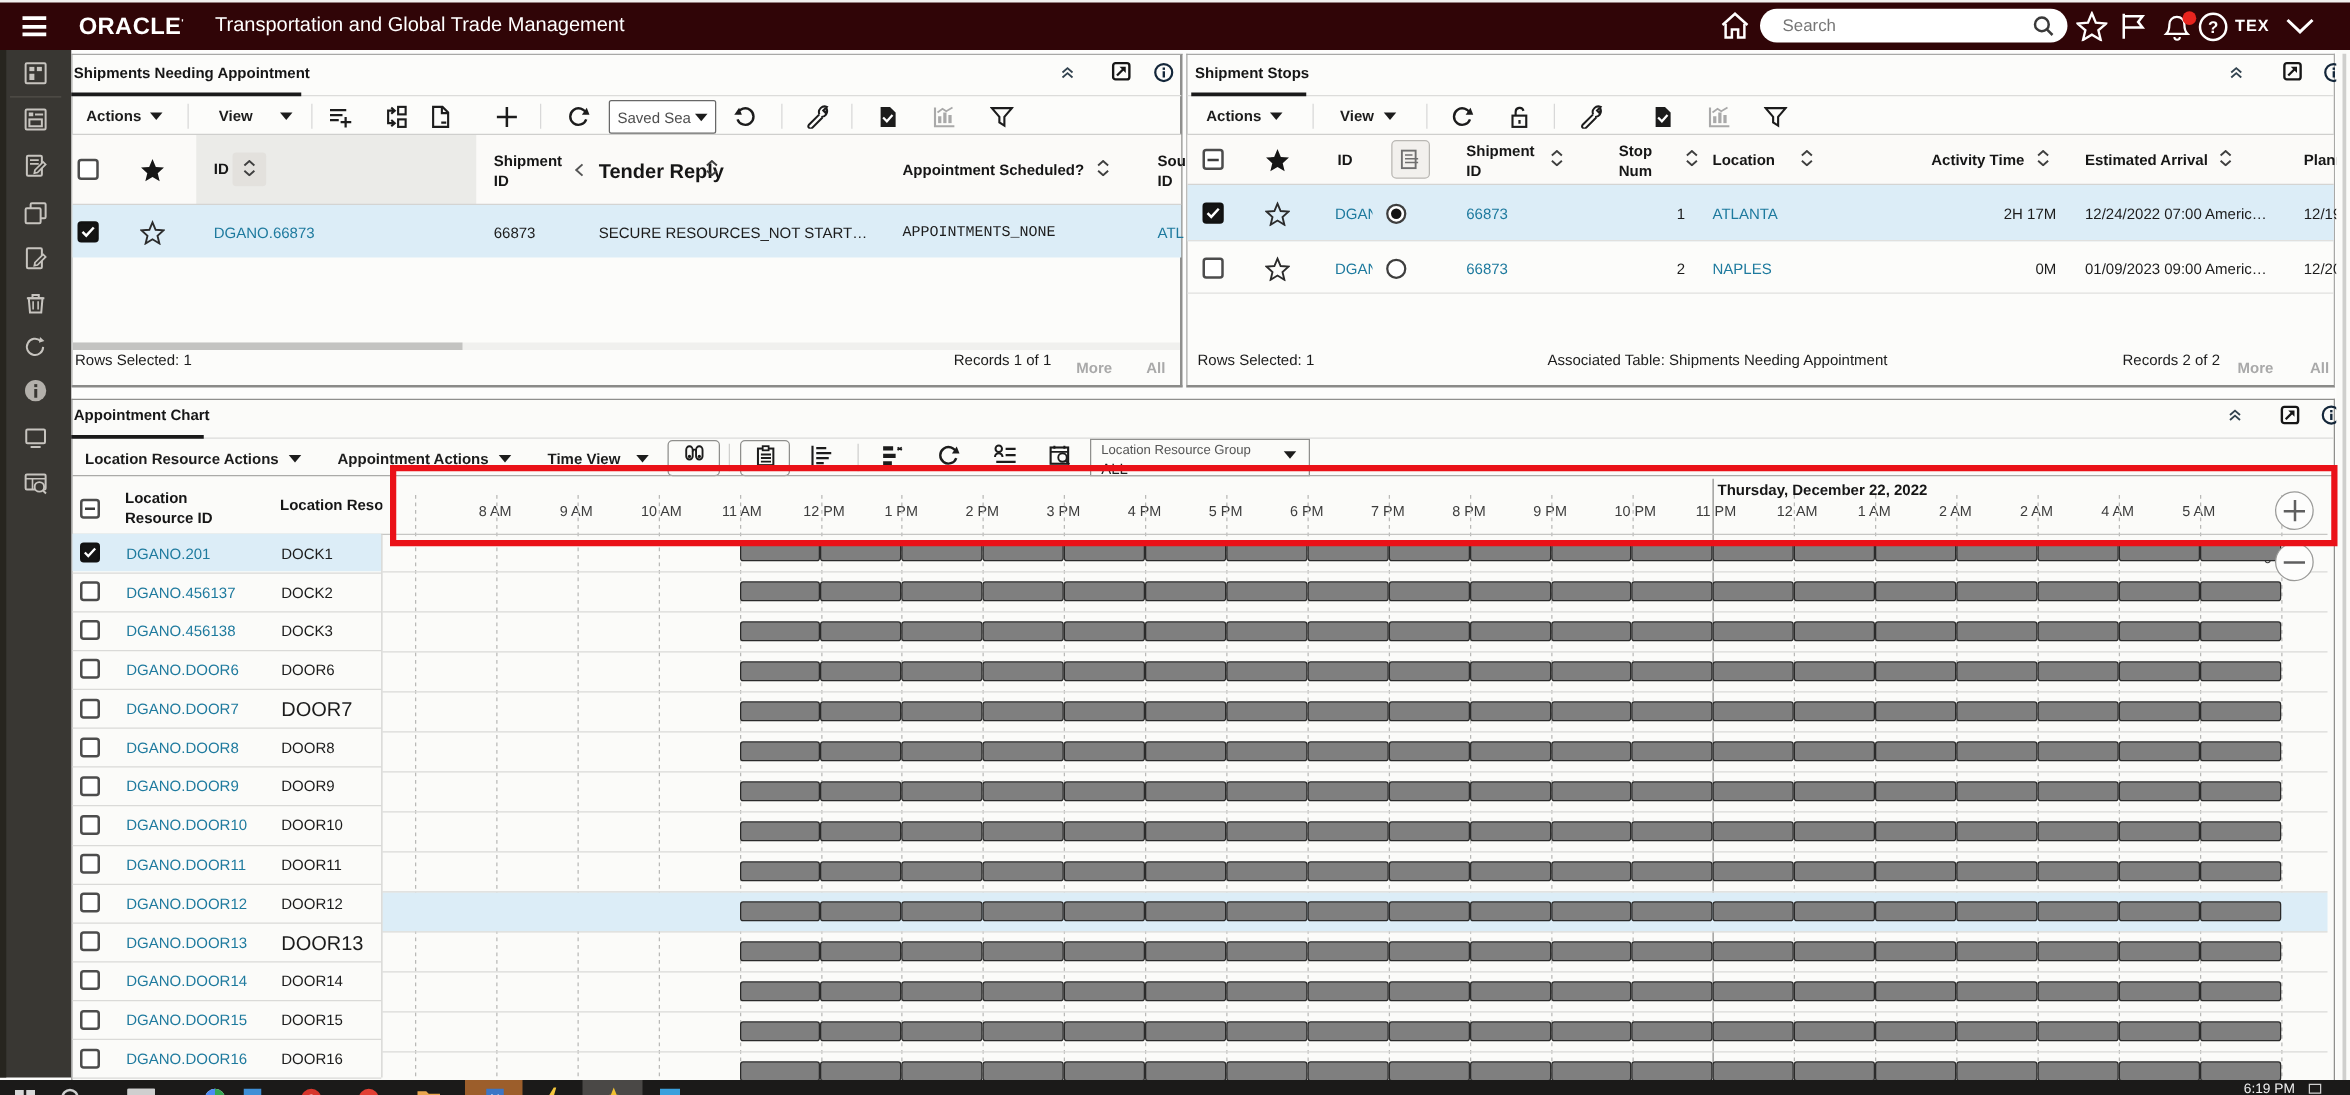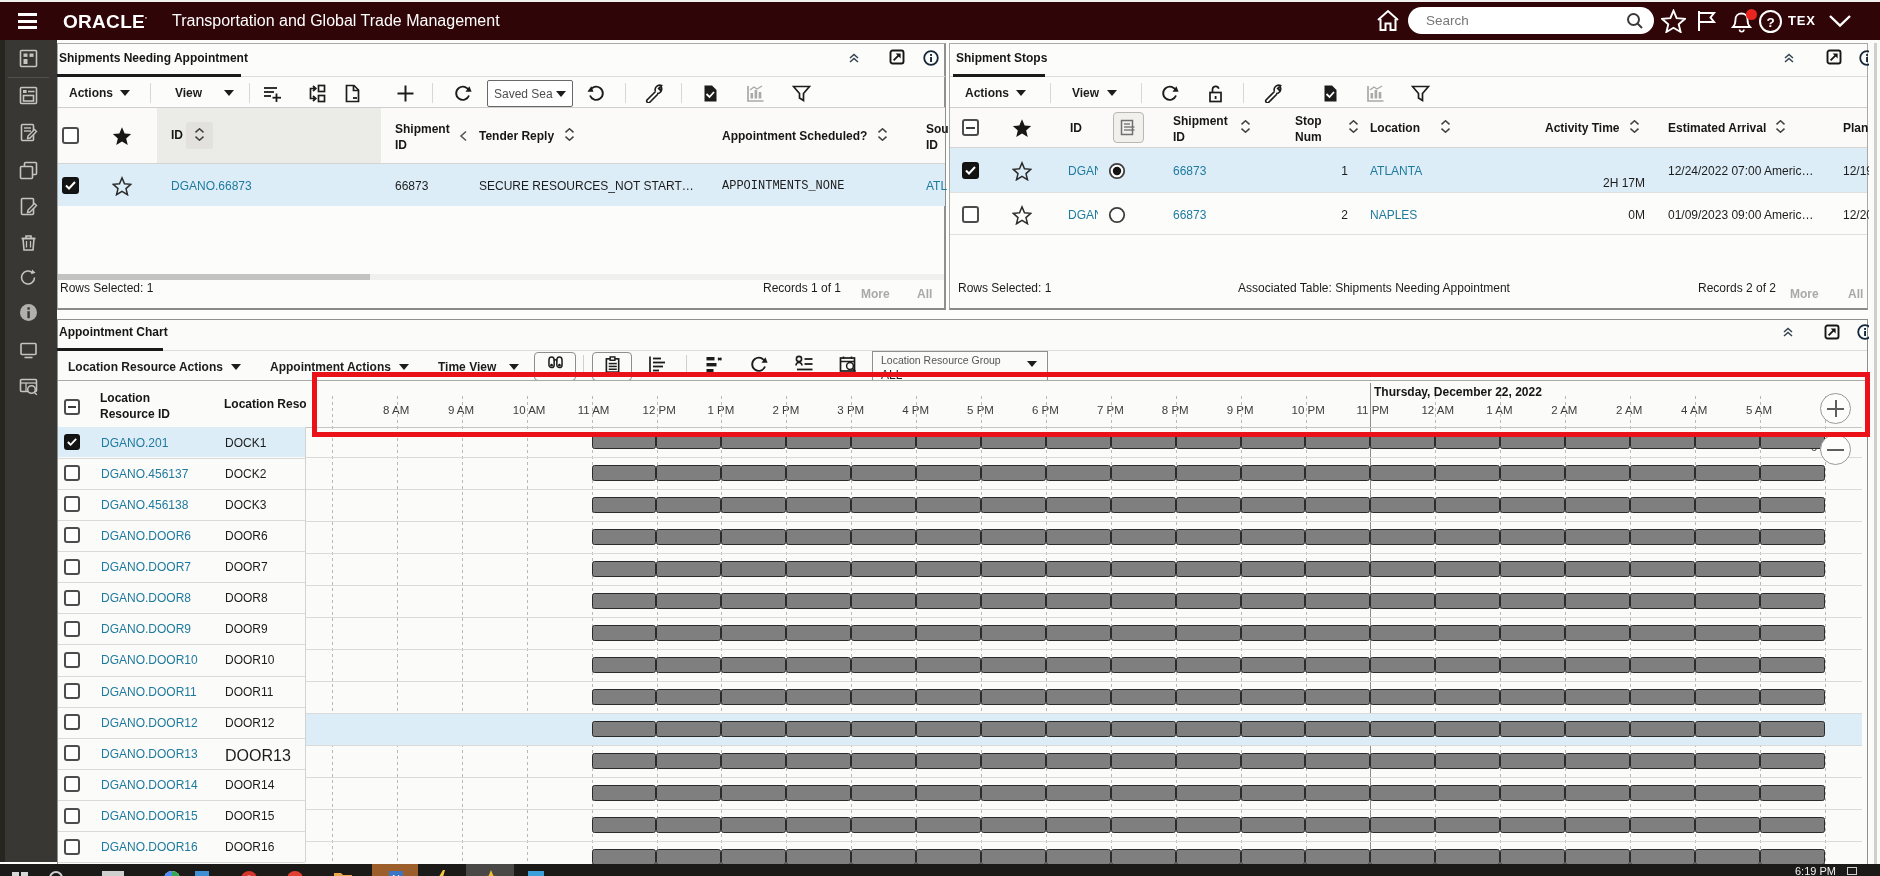--- a/index.html
+++ b/index.html
@@ -203,21 +203,21 @@
 <div class="abs b" style="left:171px;top:128px;font-size:12px;color:#161616;">ID</div>
 <div class="abs" style="left:186px;top:122px;width:27px;height:27px;background:#e3e1dd;border-radius:3px;"></div>
 <svg class="abs" style="left:194px;top:128px;" width="11" height="13" viewBox="0 0 11 13">
     <path d="M1.5 4.4 L5.5 0.8 L9.5 4.4" fill="none" stroke="#3f3f3f" stroke-width="1.5"></path>
     <path d="M1.5 8.6 L5.5 12.2 L9.5 8.6" fill="none" stroke="#3f3f3f" stroke-width="1.5"></path>
   </svg>
 <div class="abs b" style="left:395px;top:121px;font-size:12px;color:#161616;line-height:16px;">Shipment<br>ID</div>
 <svg class="abs" style="left:459px;top:130px;" width="9" height="12" viewBox="0 0 9 12">
     <path d="M7 1.5 L2 6 L7 10.5" fill="none" stroke="#555" stroke-width="1.6"></path>
   </svg>
-<div class="abs b" style="left:479px;top:129px;font-size:12px;color:#161616;">Tender Reply</div>
+<div class="abs b" style="left:479px;top:129px;font-size:16px;color:#161616;">Tender Reply</div>
 <svg class="abs" style="left:564px;top:128px;" width="11" height="13" viewBox="0 0 11 13">
     <path d="M1.5 4.4 L5.5 0.8 L9.5 4.4" fill="none" stroke="#3f3f3f" stroke-width="1.5"></path>
     <path d="M1.5 8.6 L5.5 12.2 L9.5 8.6" fill="none" stroke="#3f3f3f" stroke-width="1.5"></path>
   </svg>
 <div class="abs b" style="left:722px;top:129px;font-size:12px;color:#161616;">Appointment Scheduled?</div>
 <svg class="abs" style="left:877px;top:128px;" width="11" height="13" viewBox="0 0 11 13">
     <path d="M1.5 4.4 L5.5 0.8 L9.5 4.4" fill="none" stroke="#3f3f3f" stroke-width="1.5"></path>
     <path d="M1.5 8.6 L5.5 12.2 L9.5 8.6" fill="none" stroke="#3f3f3f" stroke-width="1.5"></path>
   </svg>
 <div class="abs b" style="left:926px;top:121px;font-size:12px;color:#161616;line-height:16px;">Sou<br>ID</div>
@@ -342,21 +342,21 @@
     <path d="M12 1.8 L15 8.9 L22.5 9.5 L16.8 14.6 L18.6 22 L12 18 L5.4 22 L7.2 14.6 L1.5 9.5 L9 8.9 Z" fill="none" stroke="#2b2b2b" stroke-width="1.8"></path>
   </svg>
 <div class="abs link" style="left:1068px;top:164px;font-size:12px;width:30px;overflow:hidden;white-space:nowrap;">DGANO.66873</div>
 <svg class="abs" style="left:1108px;top:162px;" width="18" height="18" viewBox="0 0 18 18">
     <circle cx="9" cy="9" r="7.2" fill="#fff" stroke="#3e3e3e" stroke-width="1.8"></circle>
     <circle cx="9" cy="9" r="4.2" fill="#141414"></circle>
   </svg>
 <div class="abs link" style="left:1173px;top:164px;font-size:12px;">66873</div>
 <div class="abs" style="left:1330px;top:164px;width:18px;font-size:12px;color:#1c1c1c;text-align:right;">1</div>
 <div class="abs link" style="left:1370px;top:164px;font-size:12px;">ATLANTA</div>
-<div class="abs" style="left:1560px;top:164px;width:85px;font-size:12px;color:#1c1c1c;text-align:right;margin-top:12px;">2H 17M</div>
+<div class="abs" style="left:1560px;top:164px;width:85px;font-size:12px;color:#1c1c1c;text-align:right;">2H 17M</div>
 <div class="abs" style="left:1668px;top:164px;font-size:12px;color:#1c1c1c;">12/24/2022 07:00 Americ…</div>
 <div class="abs" style="left:1843px;top:164px;font-size:12px;color:#1c1c1c;">12/19</div>
 <div class="abs" style="left:950px;top:234px;width:917px;height:1px;background:#e0e0de;"></div>
 <div class="cb" style="left:962px;top:206px;"></div>
 <svg class="abs" style="left:1012px;top:205px;" width="20" height="20" viewBox="0 0 24 23">
     <path d="M12 1.8 L15 8.9 L22.5 9.5 L16.8 14.6 L18.6 22 L12 18 L5.4 22 L7.2 14.6 L1.5 9.5 L9 8.9 Z" fill="none" stroke="#2b2b2b" stroke-width="1.8"></path>
   </svg>
 <div class="abs link" style="left:1068px;top:208px;font-size:12px;width:30px;overflow:hidden;white-space:nowrap;">DGANO.66873</div>
 <svg class="abs" style="left:1108px;top:206px;" width="18" height="18" viewBox="0 0 18 18">
     <circle cx="9" cy="9" r="7.2" fill="#fff" stroke="#3e3e3e" stroke-width="1.8"></circle>
@@ -604,21 +604,21 @@
     <div style="width:64.90px;height:15.5px;background:#7f7f7f;border:1.5px solid #2b2b2b;border-radius:2.5px;flex:none;"></div>
     <div style="width:64.90px;height:15.5px;background:#7f7f7f;border:1.5px solid #2b2b2b;border-radius:2.5px;flex:none;"></div>
     <div style="width:64.90px;height:15.5px;background:#7f7f7f;border:1.5px solid #2b2b2b;border-radius:2.5px;flex:none;"></div>
     <div style="width:64.90px;height:15.5px;background:#7f7f7f;border:1.5px solid #2b2b2b;border-radius:2.5px;flex:none;"></div>
     <div style="width:64.90px;height:15.5px;background:#7f7f7f;border:1.5px solid #2b2b2b;border-radius:2.5px;flex:none;"></div>
     <div style="width:64.90px;height:15.5px;background:#7f7f7f;border:1.5px solid #2b2b2b;border-radius:2.5px;flex:none;"></div>
   </div>
 <div class="rowline" style="left:58px;top:551.0px;width:247px;"></div>
 <div class="cb" style="left:64px;top:558.52px;width:16px;height:16px;"></div>
 <div class="abs link" style="left:101px;top:560.0px;font-size:12px;">DGANO.DOOR7</div>
-<div class="abs" style="left:225px;top:560.0px;font-size:12px;color:#1c1c1c;">DOOR7</div>
+<div class="abs" style="left:225px;top:560.0px;font-size:16px;color:#1c1c1c;">DOOR7</div>
 <div class="rowline" style="left:306px;top:553.0px;width:1556px;"></div>
 <div class="abs" style="left:591.6px;top:561.4px;display:flex;">
     <div style="width:64.90px;height:15.5px;background:#7f7f7f;border:1.5px solid #2b2b2b;border-radius:2.5px;flex:none;"></div>
     <div style="width:64.90px;height:15.5px;background:#7f7f7f;border:1.5px solid #2b2b2b;border-radius:2.5px;flex:none;"></div>
     <div style="width:64.90px;height:15.5px;background:#7f7f7f;border:1.5px solid #2b2b2b;border-radius:2.5px;flex:none;"></div>
     <div style="width:64.90px;height:15.5px;background:#7f7f7f;border:1.5px solid #2b2b2b;border-radius:2.5px;flex:none;"></div>
     <div style="width:64.90px;height:15.5px;background:#7f7f7f;border:1.5px solid #2b2b2b;border-radius:2.5px;flex:none;"></div>
     <div style="width:64.90px;height:15.5px;background:#7f7f7f;border:1.5px solid #2b2b2b;border-radius:2.5px;flex:none;"></div>
     <div style="width:64.90px;height:15.5px;background:#7f7f7f;border:1.5px solid #2b2b2b;border-radius:2.5px;flex:none;"></div>
     <div style="width:64.90px;height:15.5px;background:#7f7f7f;border:1.5px solid #2b2b2b;border-radius:2.5px;flex:none;"></div>

